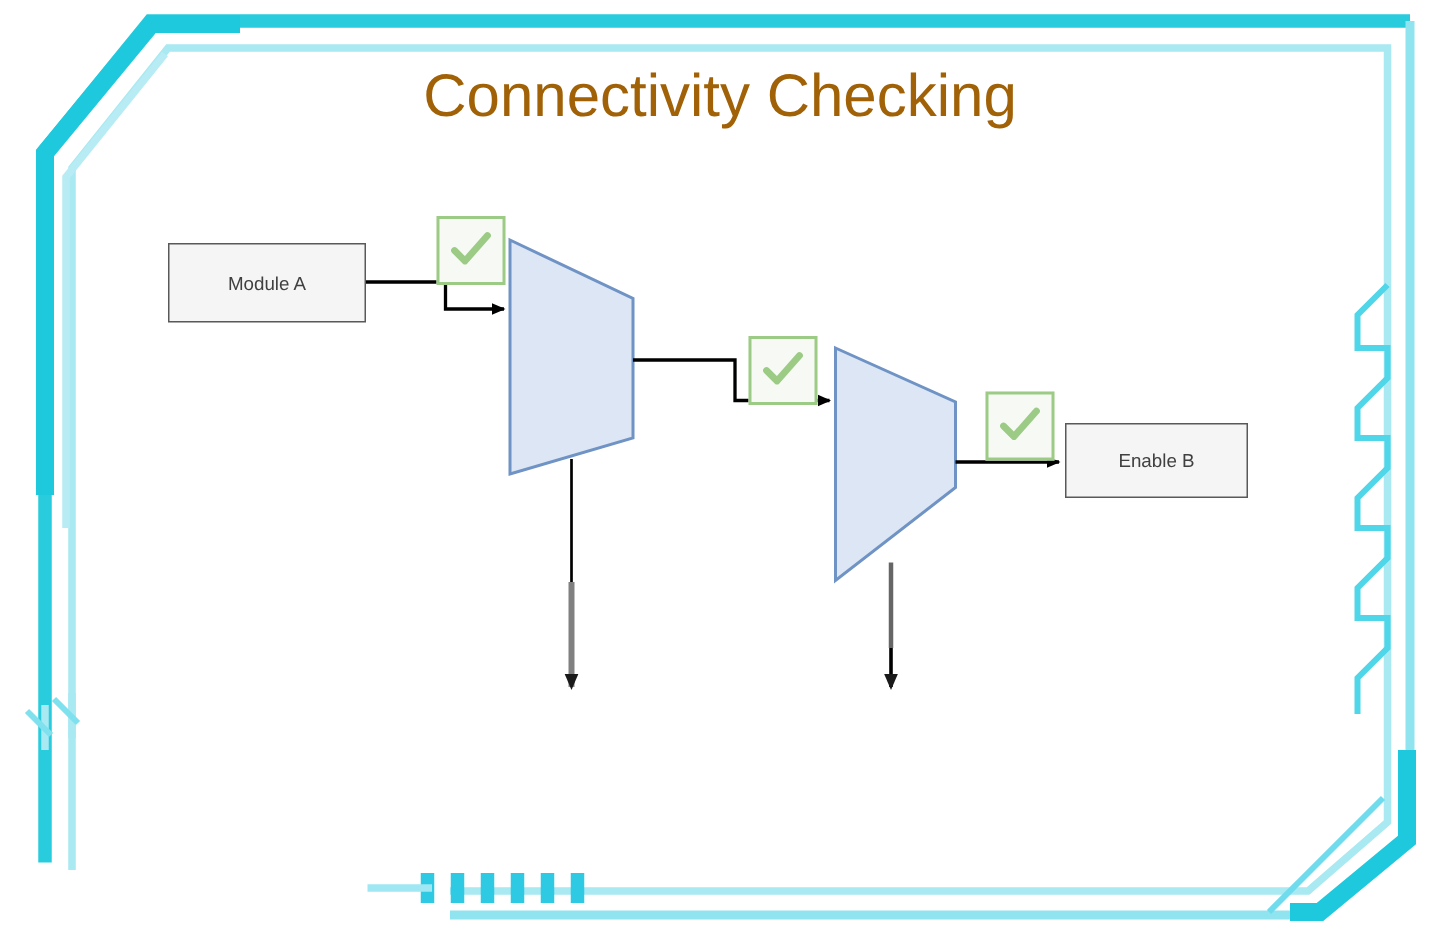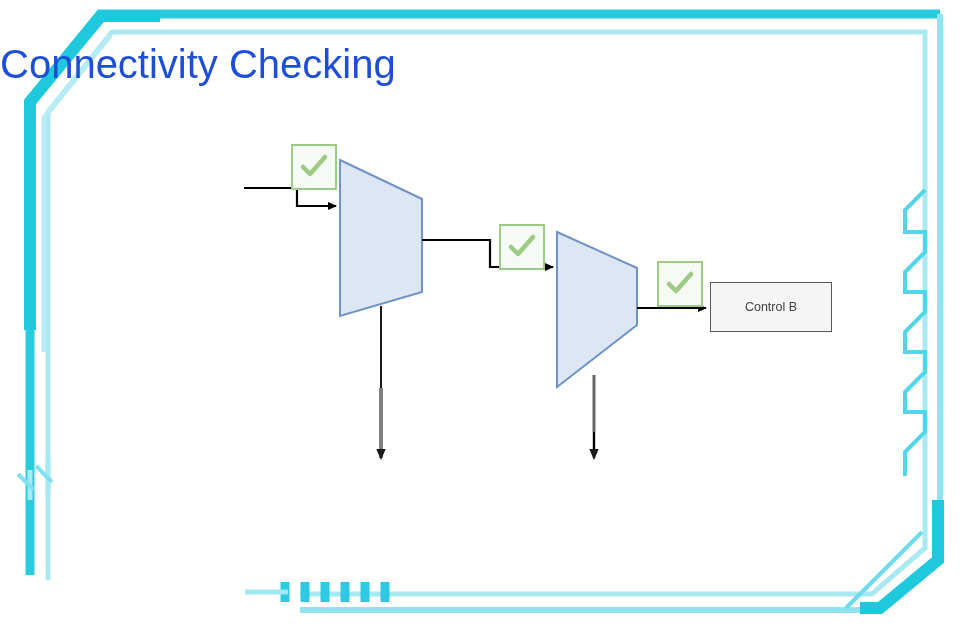--- a/index.html
+++ b/index.html
@@ -26,24 +26,24 @@
     height: 633px;
   }
   #frame-svg { z-index: 1; }
   #diagram-svg { z-index: 2; }
 
   .slide-title {
     position: absolute;
     left: 0;
     top: 42px;
     width: 960px;
-    text-align: left;
+    text-align: center;
     font-size: 40px;
     font-weight: normal;
-    color: #1d4ed8;
+    color: #a16207;
     letter-spacing: 0px;
     z-index: 3;
     font-family: "Liberation Sans", sans-serif;
   }
 
   .node {
     position: absolute;
     box-sizing: border-box;
     display: flex;
     align-items: center;
@@ -150,23 +150,26 @@
 
     <path d="M 381 306 L 381 388" fill="none" stroke="#000000" stroke-width="1.8"></path>
     <path d="M 381 388 L 381 458" fill="none" stroke="#808080" stroke-width="4" marker-end="url(#arrow-down-black)"></path>
 
     <path d="M 594 375 L 594 432" fill="none" stroke="#666666" stroke-width="3"></path>
     <path d="M 594 432 L 594 458" fill="none" stroke="#000000" stroke-width="2.4" marker-end="url(#arrow-down-black)"></path>
   </svg>
 
   <div class="slide-title">Connectivity Checking</div>
 
+  <div class="node" id="module-a">
+    <span class="node-label">Module A</span>
+  </div>
 
   <div class="node" id="module-b">
-    <span class="node-label">Control B</span>
+    <span class="node-label">Enable B</span>
   </div>
 
 
   <div class="check-badge" id="badge-1">
     <svg width="30" height="30" viewBox="0 0 30 30">
       <path d="M 4 15 L 11 22 L 26 5" fill="none" stroke="#9ccb86" stroke-width="4.5" stroke-linecap="round" stroke-linejoin="round"></path>
     </svg>
   </div>
 
   <div class="check-badge" id="badge-2">

